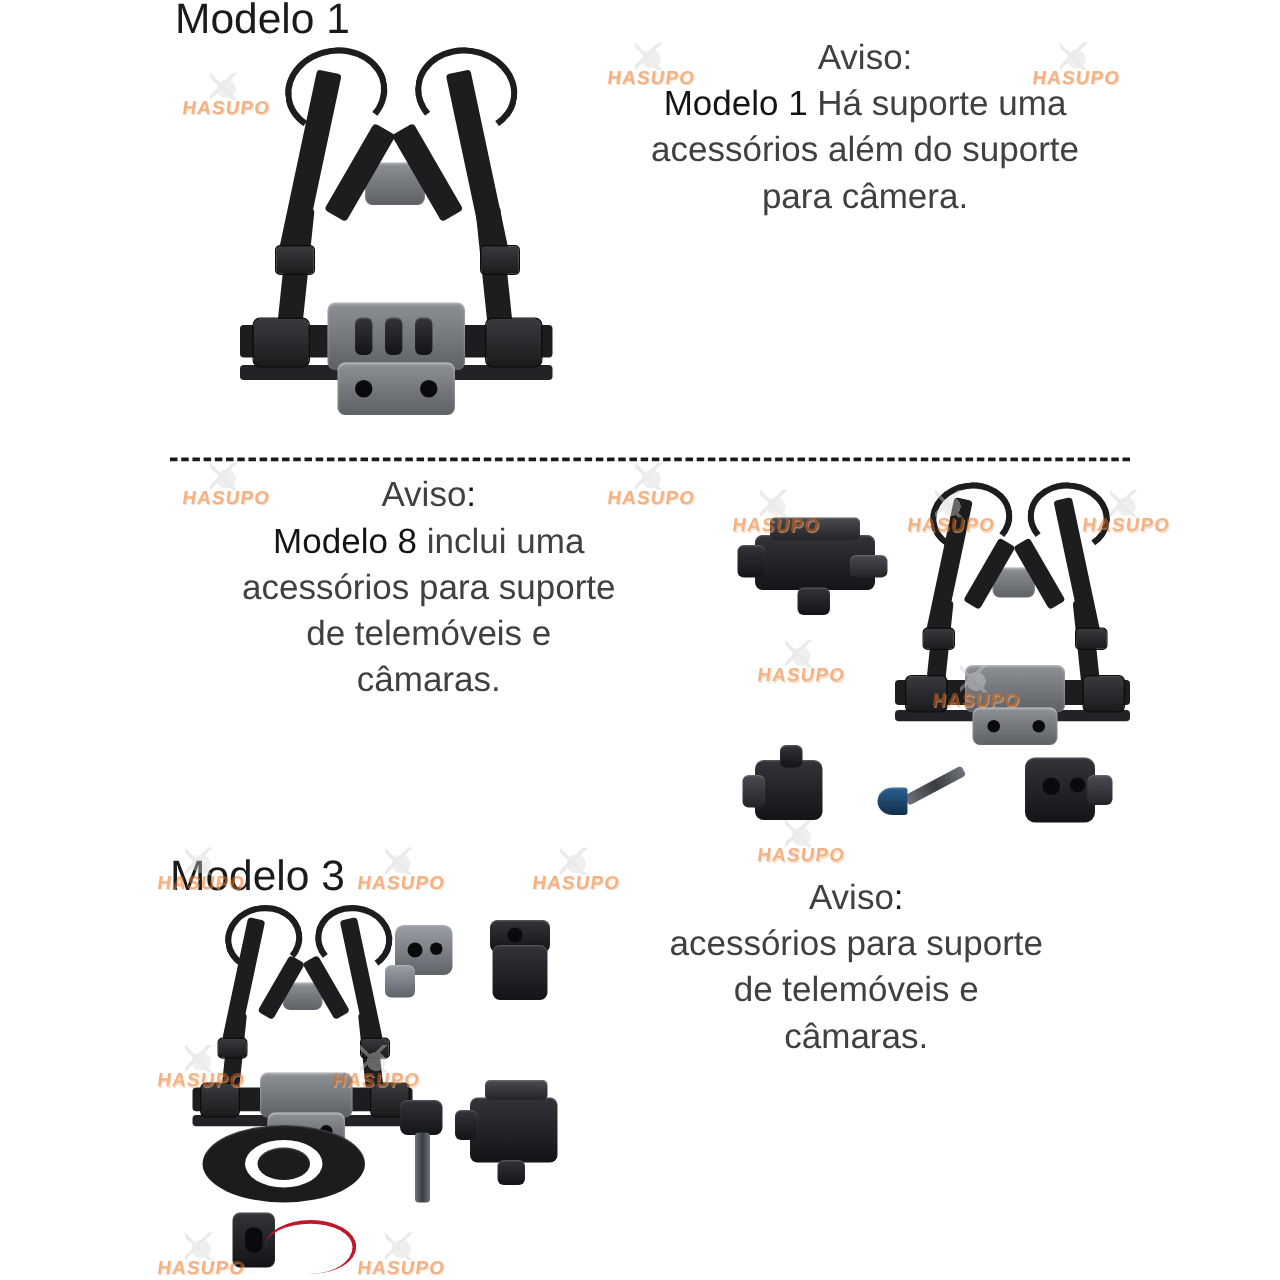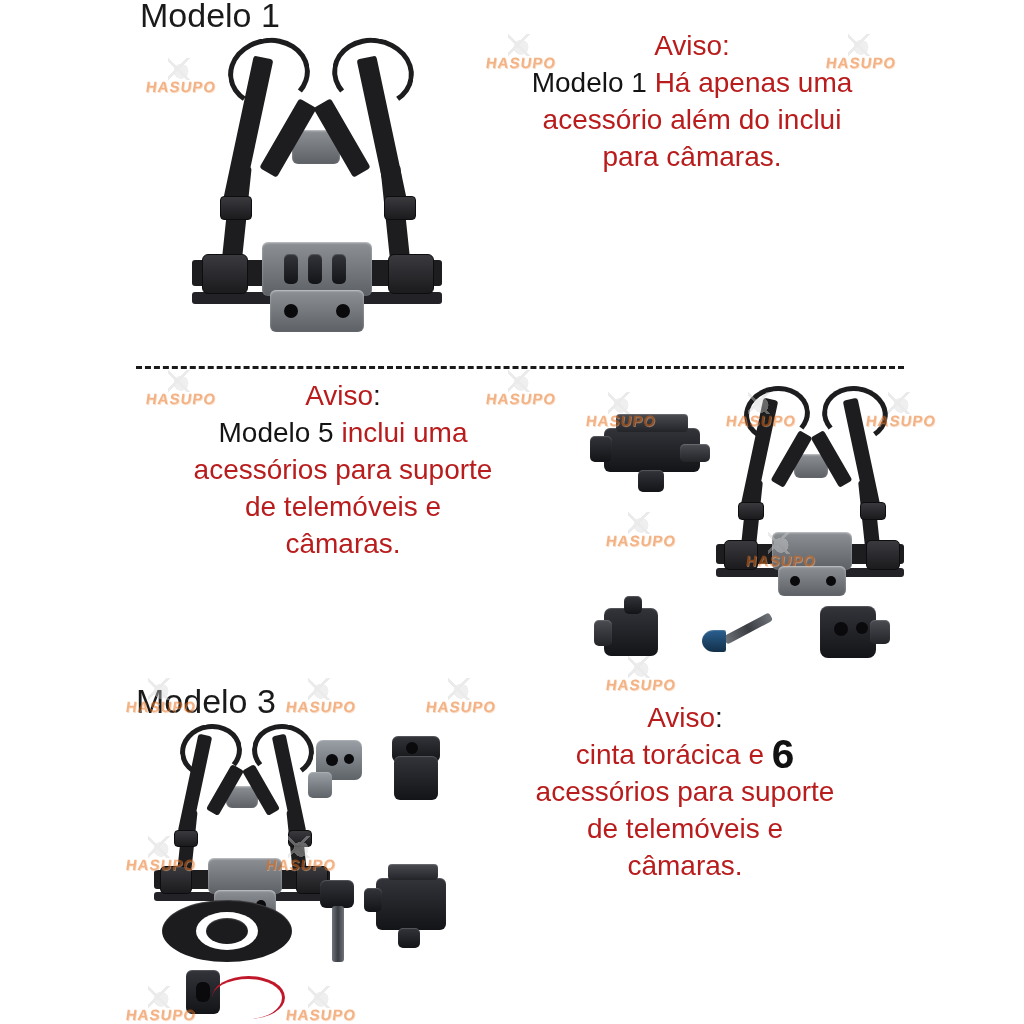--- a/index.html
+++ b/index.html
@@ -8,21 +8,21 @@
     background:#ffffff;
     font-family:"Liberation Sans", sans-serif;
     overflow:hidden;
     position:relative;
   }
   .page{position:relative;width:1024px;height:1024px;}
 
   
   .blk{ text-align:center; line-height:1.32; }
   .black{color:#141414;}
-  .red{color:#b91c1c;}
+  .red{color:#404040;}
   .bigdigit{font-weight:bold;color:#111;font-size:1.45em;line-height:0.8;
             vertical-align:-4px; letter-spacing:0px;}
 
   
   #sec1-title{position:absolute;left:140px;top:-4px;font-size:34px;color:#1a1a1a;}
   #sec1-text{position:absolute;left:482px;top:28px;width:420px;font-size:28px;}
 
   
   #divider{position:absolute;left:136px;top:366px;width:768px;
            border-top:3px dashed #1a1a1a;}
@@ -114,34 +114,34 @@
       <div class="hole" style="left:156px;top:258px;width:14px;height:14px;"></div>
       <div class="part" style="left:104px;top:208px;width:14px;height:30px;"></div>
       <div class="part" style="left:128px;top:208px;width:14px;height:30px;"></div>
       <div class="part" style="left:152px;top:208px;width:14px;height:30px;"></div>
   </div>
 
   <div id="sec1-text" class="blk">
     <div class="red">Aviso:</div>
     <div>
       <span class="black">Modelo 1</span>
-      <span class="red">Há apenas uma</span>
+      <span class="red">Há suporte uma</span>
     </div>
-    <div class="red">acessório além do inclui</div>
-    <div class="red">para câmaras.</div>
+    <div class="red">acessórios além do suporte</div>
+    <div class="red">para câmera.</div>
   </div>
 
   <div id="divider"></div>
 
   <div id="sec2-text" class="blk">
     <div>
       <span class="red">Aviso</span><span class="black">:</span>
     </div>
     <div>
-      <span class="black">Modelo 5</span>
+      <span class="black">Modelo 8</span>
       <span class="red">inclui uma</span>
     </div>
     <div class="red">acessórios para suporte</div>
     <div class="red">de telemóveis e</div>
     <div class="red">câmaras.</div>
   </div>
 
   <div class="art" style="left:580px;top:392px;width:340px;height:290px;">
 
       <div class="part" style="left:24px;top:36px;width:96px;height:44px;border-radius:6px;"></div>
@@ -239,24 +239,20 @@
       <div class="part" style="left:46px;top:240px;width:34px;height:44px;border-radius:6px;"></div>
       <div class="hole" style="left:56px;top:252px;width:14px;height:20px;border-radius:6px;"></div>
       <div class="red-cord" style="left:72px;top:246px;width:70px;height:40px;
            border-right:3px solid #c0182a;border-left-color:transparent;border-bottom-color:transparent;"></div>
   </div>
 
   <div id="sec3-text" class="blk">
     <div>
       <span class="red">Aviso</span><span class="black">:</span>
     </div>
-    <div>
-      <span class="red">cinta torácica e</span>
-      <span class="bigdigit">6</span>
-    </div>
     <div class="red">acessórios para suporte</div>
     <div class="red">de telemóveis e</div>
     <div class="red">câmaras.</div>
   </div>
 
   <div class="wm" style="left:146px;top:58px;">
     <span class="wm-head"></span>
       <span class="wm-inner">HASUPO</span>
   </div>
   <div class="wm" style="left:486px;top:34px;">

